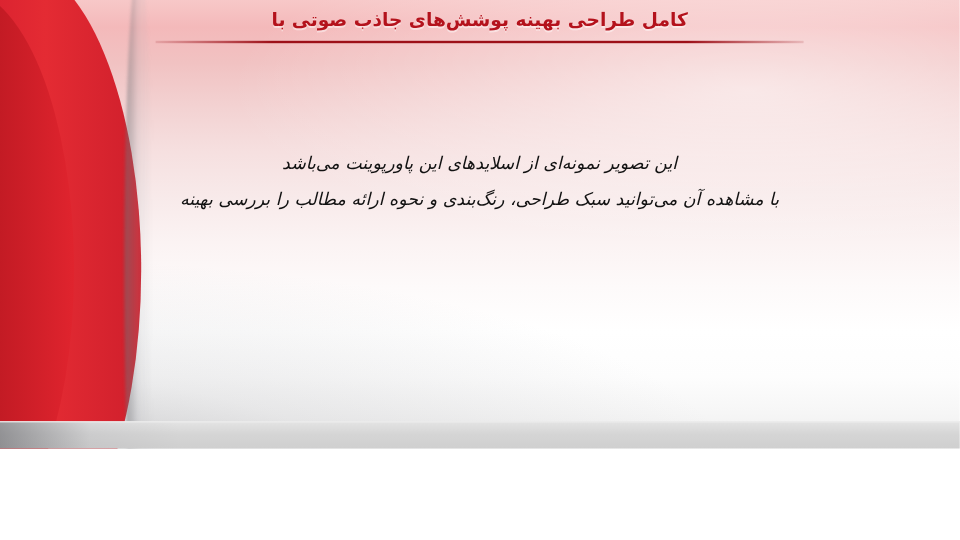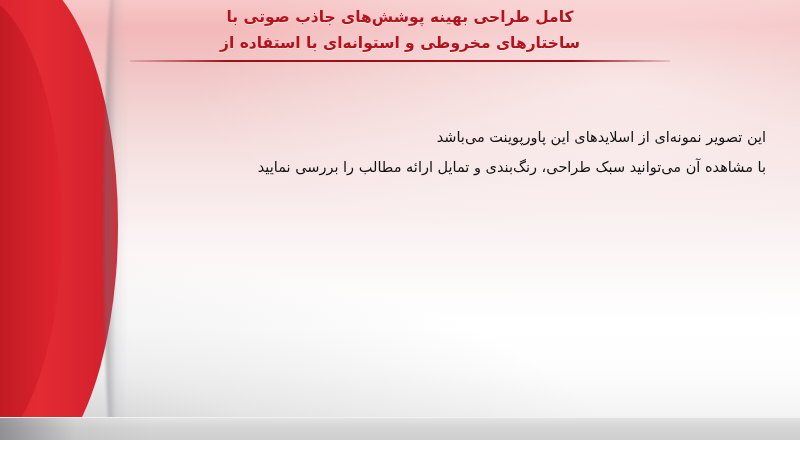--- a/index.html
+++ b/index.html
@@ -3,21 +3,21 @@
 <meta charset="utf-8">
 <style>
   html, body {
     margin: 0;
     padding: 0;
     background: #ffffff;
   }
   #slide {
     position: relative;
     width: 800px;
-    height: 440px;
+    height: 374px;
     overflow: hidden;
     font-family: "DejaVu Sans", sans-serif;
     background: #ffffff;
   }
 
   
   .bg-base {
     position: absolute;
     inset: 0;
     background:
@@ -128,22 +128,24 @@
     height: 2px;
     background: linear-gradient(to right, rgba(150,20,28,0.15), #9d1018 18%, #9d1018 82%, rgba(150,20,28,0.15));
   }
 
   
   .body-block {
     position: absolute;
     top: 122px;
     left: 0;
     right: 0;
+    text-align: center;
     padding: 0 34px;
     box-sizing: border-box;
+    font-style: italic;
   }
   .body-line {
     color: #121212;
     font-size: 14.5px;
     line-height: 30px;
     white-space: nowrap;
   }
 </style>
 </head>
 <body>
@@ -155,26 +157,25 @@
   <div class="bg-sheen"></div>
 
   <div class="left-band">
     
   </div>
   <div class="left-band-inner"></div>
   <div class="left-band-edge"></div>
 
   <div class="title-block">
     <div class="title-line">کامل طراحی بهینه پوشش‌های جاذب صوتی با</div>
-    <div class="title-line">ساختارهای مخروطی و استوانه‌ای با استفاده از</div>
     <div class="title-rule"></div>
   </div>
 
   <div class="body-block">
     <div class="body-line">این تصویر نمونه‌ای از اسلایدهای این پاورپوینت می‌باشد</div>
-    <div class="body-line">با مشاهده آن می‌توانید سبک طراحی، رنگ‌بندی و تمایل ارائه مطالب را بررسی نمایید</div>
+    <div class="body-line">با مشاهده آن می‌توانید سبک طراحی، رنگ‌بندی و نحوه ارائه مطالب را بررسی بهینه</div>
   </div>
 
   <div class="bottom-strip">
     <div class="bottom-strip-dark"></div>
   </div>
 
 </div>
 
 </body></html>

